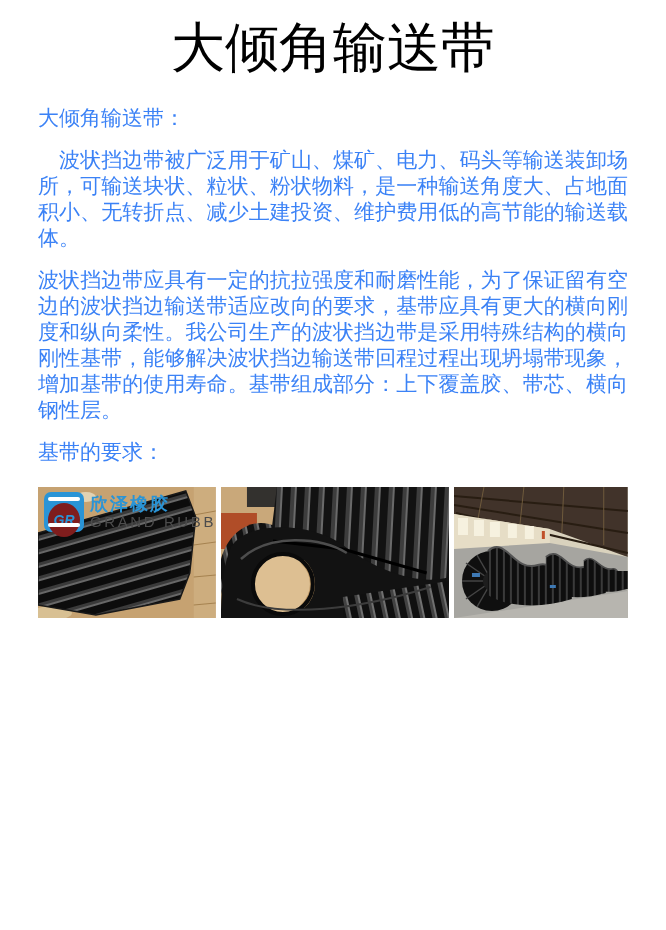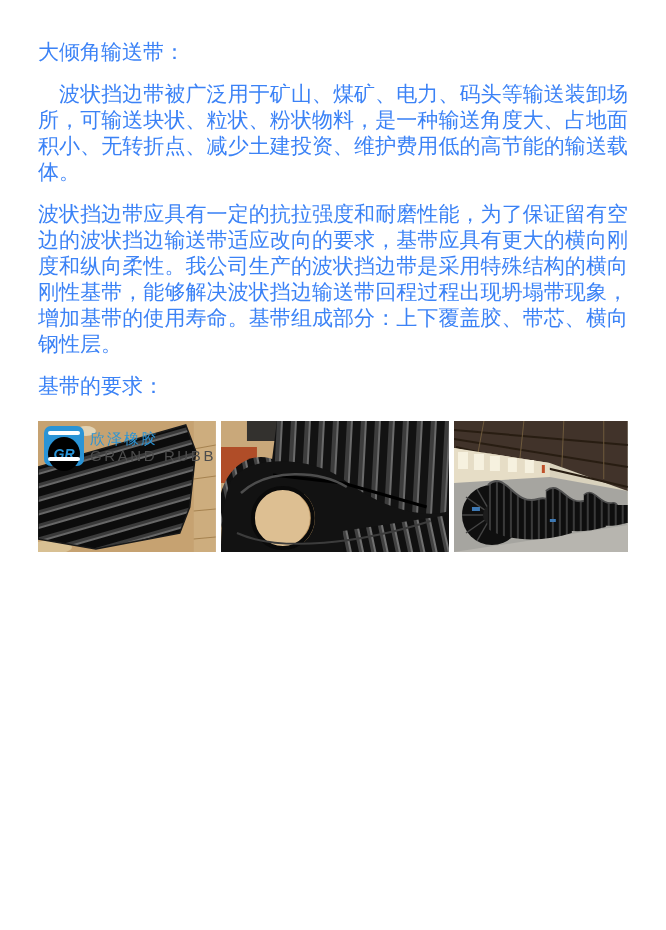--- a/index.html
+++ b/index.html
@@ -56,42 +56,43 @@
   }
   .brand-badge .bar {
     position: absolute; left: 4px; width: 32px; height: 4px;
     background: #ffffff; border-radius: 2px;
   }
   .brand-badge .bar.top { top: 5px; }
   .brand-badge .bar.bottom { bottom: 5px; }
   .brand-badge .oval {
     position: absolute; left: 4px; top: 11px;
     width: 32px; height: 34px;
-    background: #000000; border-radius: 50%;
+    background: #7f1d1d; border-radius: 50%;
     display: flex; align-items: center; justify-content: center;
   }
   .brand-badge .gr {
     color: #2a94d6; font-weight: 700; font-style: italic;
     font-size: 14px; line-height: 1;
   }
   .brand-text { padding-top: 1px; }
   .brand-cn {
-    color: #2a94d6; font-size: 15px; line-height: 23px;
-    font-weight: 400; letter-spacing: 2px; white-space: nowrap;
+    color: #2a94d6; font-size: 18px; line-height: 23px;
+    font-weight: 700; letter-spacing: 2px; white-space: nowrap;
   }
   .brand-en {
     color: #4c4c4c; font-size: 15px; line-height: 11px;
     letter-spacing: 2.6px; font-weight: 400; white-space: nowrap;
   }
 </style>
 </head>
 <body>
 
 <div class="page">
 
+  <h1 class="title">大倾角输送带</h1>
 
   <p class="body-text intro">大倾角输送带：</p>
 
 
   <p class="body-text">　波状挡边带被广泛用于矿山、煤矿、电力、码头等输送装卸场所，可输送块状、粒状、粉状物料，是一种输送角度大、占地面积小、无转折点、减少土建投资、维护费用低的高节能的输送载体。</p>
 
 
   <p class="body-text">波状挡边带应具有一定的抗拉强度和耐磨性能，为了保证留有空边的波状挡边输送带适应改向的要求，基带应具有更大的横向刚度和纵向柔性。我公司生产的波状挡边带是采用特殊结构的横向刚性基带，能够解决波状挡边输送带回程过程出现坍塌带现象，增加基带的使用寿命。基带组成部分：上下覆盖胶、带芯、横向钢性层。</p>
 
   <p class="body-text">基带的要求：</p>

